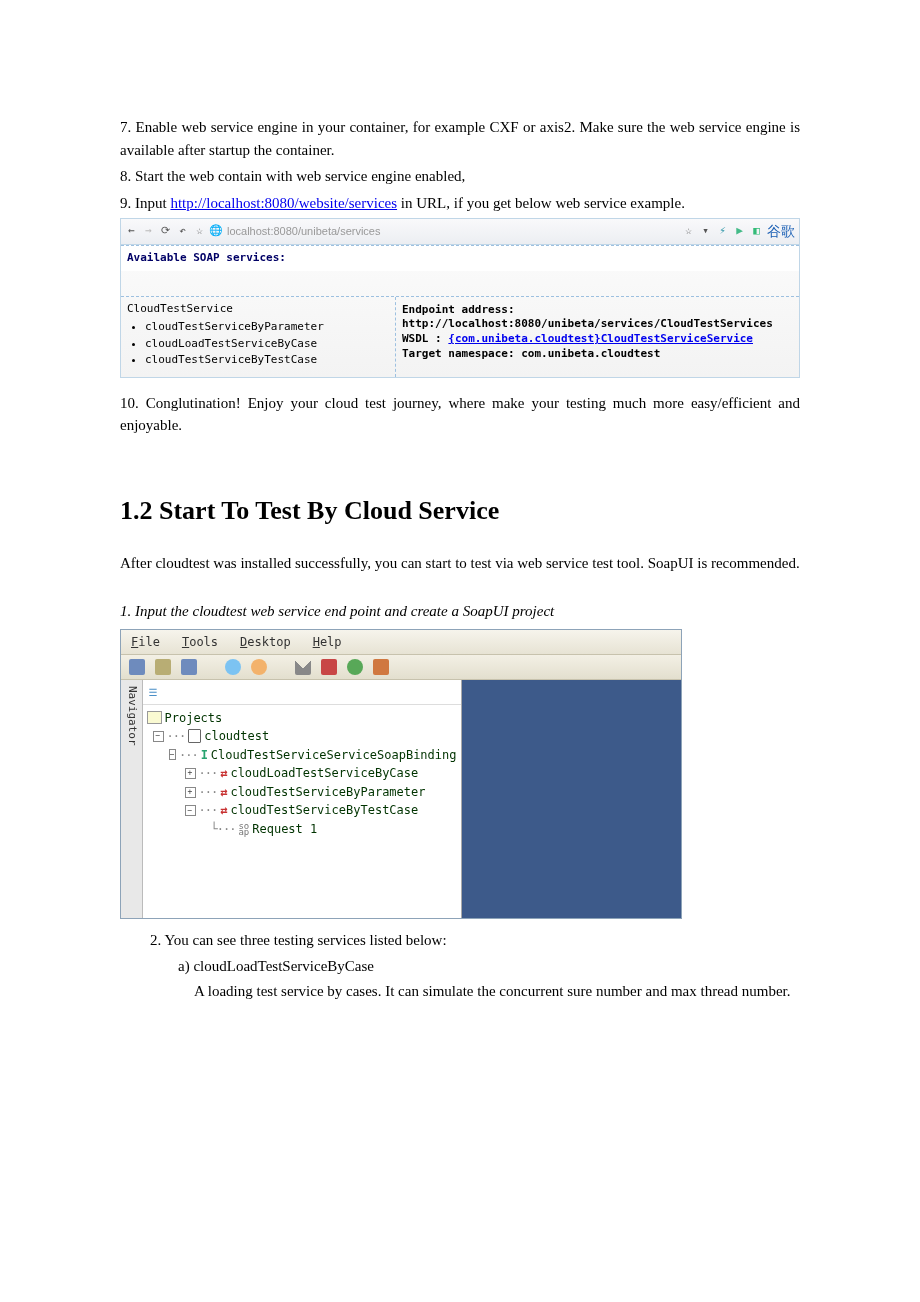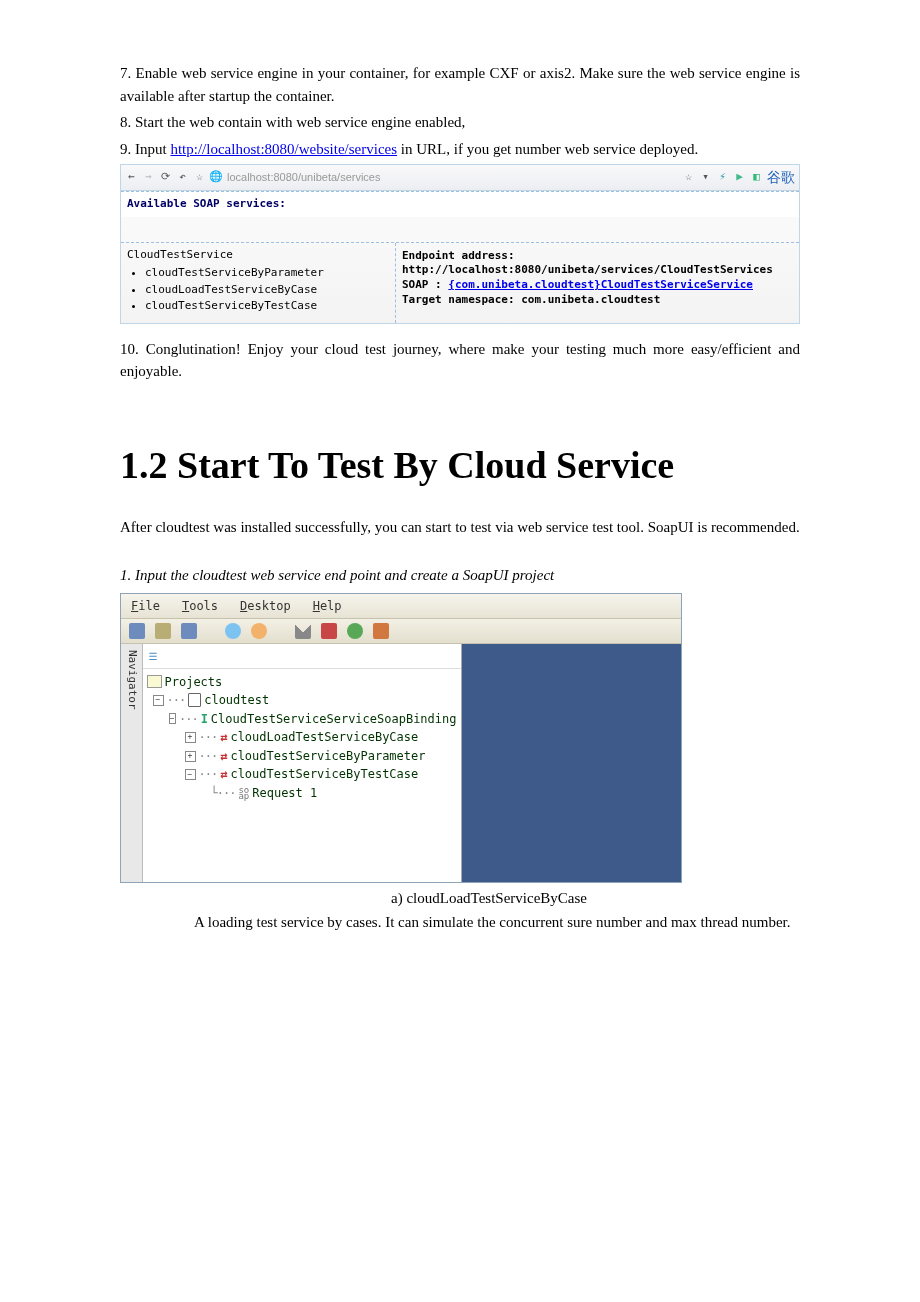--- a/index.html
+++ b/index.html
@@ -5,21 +5,21 @@
   body {
     margin: 0;
     background: #fff;
     font-family: "Times New Roman", serif;
     font-size: 15px;
     color: #000;
     line-height: 1.5;
   }
   .page {
     width: 920px;
-    padding: 58px 120px 120px 120px;
+    padding: 112px 120px 120px 120px;
     box-sizing: border-box;
   }
   .para {
     text-align: justify;
     margin: 4px 0;
   }
   a.link { color: #0000EE; text-decoration: underline; }
   .browser {
     border: 1px solid #c0d6e7;
     font-family: monospace;
@@ -50,21 +50,21 @@
   .soap-title { color:#006;font-weight:bold; }
   .soap-row { display:flex; border-top:1px dashed #9dc0e0;margin-top:25px; }
   .soap-col1 { width:260px; border-right:1px dashed #9dc0e0; padding:4px 8px 8px 6px; }
   .soap-col2 { flex:1; padding:6px 6px; line-height:1.35;font-weight:bold;}
   .soap-col1 ul { margin:2px 0 0 18px; padding:0; }
   .soap-col1 li { margin:0; }
   .wsdl-link { color:#0000EE; text-decoration:underline; }
 
   h1.section {
     font-family: "Times New Roman", serif;
-    font-size: 38px;
+    font-size: 26px;
     font-weight: bold;
     margin: 54px 0 22px 0;
   }
 
   .soapui {
     width: 560px;
     border:1px solid #8da3b8;
     font-family: monospace;
     font-size: 12px;
     background:#f0abfc;
@@ -103,32 +103,32 @@
   .exp { width:9px;height:9px;border:1px solid #888;display:inline-flex;align-items:center;justify-content:center;font-size:8px;color:#444;background:#fff;}
   .dots { color:#888; letter-spacing:-1px; }
   .ic-proj { display:inline-block;width:13px;height:11px;background:#fafad2;border:1px solid #999;}
   .ic-db { display:inline-block;width:11px;height:12px;border:1px solid #666;border-radius:1px;background:#fff;}
   .ic-i { color:#27a36f;font-weight:bold;font-family:monospace;}
   .ic-rec { color:#c83232;font-weight:bold;font-family:monospace;}
   .ic-req { color:#777;font-size:9px;line-height:0.7;font-family:monospace;}
   .tree-label { color:#003300; }
 
   .indent-nested p { margin-left: 30px; margin-top:4px; margin-bottom:4px;}
-  .indent-sub p { margin-left: 58px; margin-top:4px; margin-bottom:0;text-align:center;}
+  .indent-sub p { margin-left: 58px; margin-top:4px; margin-bottom:0;}
   .indent-body p { margin-left: 74px; text-align:justify; margin-top:2px;}
 </style>
 </head>
 <body>
 
 <div class="page">
 
   <p class="para">7. Enable web service engine in your container, for example CXF or axis2. Make sure the web service engine is available after startup the container.</p>
   <p class="para">8. Start the web contain with web service engine enabled,</p>
   <p class="para">
-    <span>9. Input </span><a class="link">http://localhost:8080/website/services</a><span> in URL, if you get number web service deployed.</span>
+    <span>9. Input </span><a class="link">http://localhost:8080/website/services</a><span> in URL, if you get below web service example.</span>
   </p>
 
   <div class="browser">
     <div class="addrbar">
       <span class="nav-icn">←</span>
       <span class="nav-icn" style="color:#bbb">→</span>
       <span class="nav-icn">⟳</span>
       <span class="nav-icn">↶</span>
       <span class="nav-icn">☆</span>
       <span class="nav-icn">🌐</span>
@@ -152,21 +152,21 @@
       <div class="soap-col1">
         <div>CloudTestService</div>
         <ul>
           <li>cloudTestServiceByParameter</li>
           <li>cloudLoadTestServiceByCase</li>
           <li>cloudTestServiceByTestCase</li>
         </ul>
       </div>
       <div class="soap-col2">
         <div><span>Endpoint address: </span><span>http://localhost:8080/unibeta/services/CloudTestServices</span></div>
-        <div><span>SOAP : </span><a class="wsdl-link">{com.unibeta.cloudtest}CloudTestServiceService</a></div>
+        <div><span>WSDL : </span><a class="wsdl-link">{com.unibeta.cloudtest}CloudTestServiceService</a></div>
         <div><span>Target namespace: </span><span>com.unibeta.cloudtest</span></div>
       </div>
     </div>
   </div>
 
   <p class="para" style="margin-top:14px;">10. Conglutination! Enjoy your cloud test journey, where make your testing much more easy/efficient and enjoyable.</p>
 
   <h1 class="section">1.2 Start To Test By Cloud Service</h1>
 
   <p class="para">After cloudtest was installed successfully, you can start to test via web service test tool. SoapUI is recommended.</p>
@@ -238,20 +238,23 @@
             <span class="dots" style="margin-left:6px">└···</span>
             <span class="ic-req">so<br>ap</span>
             <span class="tree-label">Request 1</span>
           </div>
         </div>
       </div>
       <div class="right-pane"></div>
     </div>
   </div>
 
+  <div class="indent-nested">
+    <p style="margin-top:10px;">2.   You can see three testing services listed below:</p>
+  </div>
   <div class="indent-sub">
     <p>a)    cloudLoadTestServiceByCase</p>
   </div>
   <div class="indent-body">
     <p>A loading test service by cases. It can simulate the concurrent sure number and max thread number.</p>
   </div>
 
 </div>
 
 </body></html>

